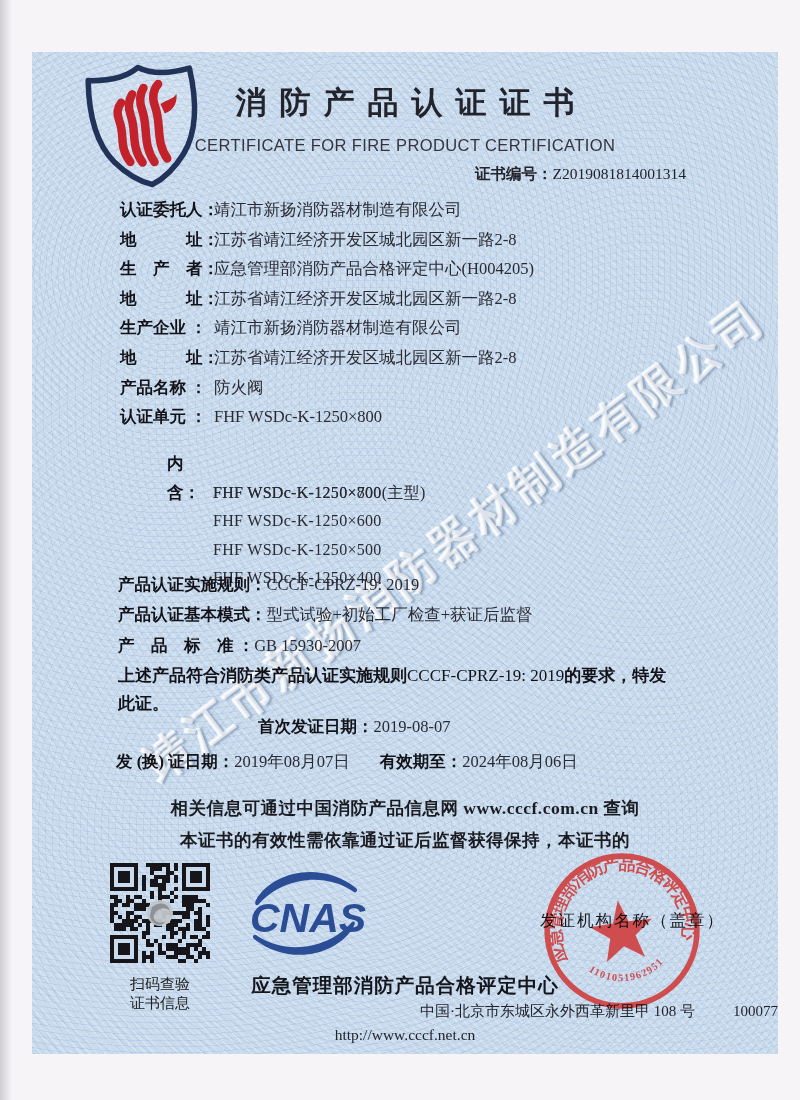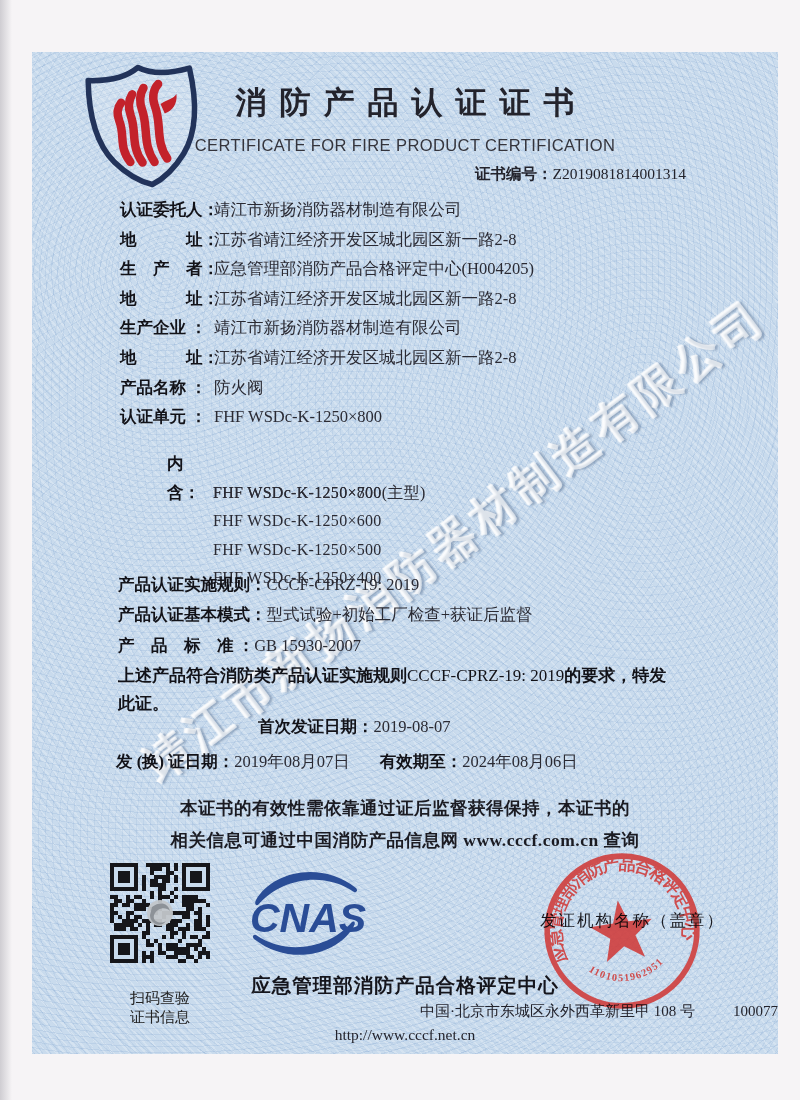--- a/index.html
+++ b/index.html
@@ -49,21 +49,21 @@
   .dates1{position:absolute;left:226px;top:664px;white-space:nowrap;}
   .dates2{position:absolute;left:84px;top:699px;white-space:nowrap;}
   .dlab{font-weight:700;font-size:16.5px;color:#121218;}
   .dval{font-size:16.5px;color:#2a2a33;}
   .gap{display:inline-block;width:26px;}
   
   .notice{position:absolute;left:0;top:740px;width:100%;text-align:center;}
   .notice div{font-size:17.5px;font-weight:600;color:#1b1b22;line-height:32px;letter-spacing:.5px;}
   
   .qr{position:absolute;left:76px;top:811px;width:104px;text-align:center;}
-  .qr-caption{margin-top:22px;font-size:15px;color:#222;line-height:19px;}
+  .qr-caption{margin-top:8px;font-size:15px;color:#222;line-height:19px;}
   .cnas-logo{position:absolute;left:210px;top:814px;}
   .cnas-info{position:absolute;left:352px;top:812px;font-size:15px;color:#222;line-height:20px;font-family:"Liberation Sans","DejaVu Sans",sans-serif;}
   .cnas-info .zh{font-family:"Liberation Serif","DejaVu Serif",serif;font-size:15.5px;}
   .stamp-label{position:absolute;left:508px;top:858px;font-size:16.5px;letter-spacing:2px;color:#1a1a20;z-index:3;white-space:nowrap;}
   .stamp{position:absolute;left:508px;top:797px;z-index:4;mix-blend-mode:multiply;}
   
   .footer-org{position:absolute;left:0;top:920px;width:100%;text-align:center;font-size:19.5px;font-weight:700;color:#15151c;letter-spacing:1px;}
   .footer-addr{position:absolute;left:0;top:950px;width:100%;text-align:right;font-size:15px;color:#23232c;}
   .footer-addr .pc{display:inline-block;margin-left:38px;}
   .footer-url{position:absolute;left:0;top:974px;width:100%;text-align:center;font-size:15.5px;color:#23232c;}
@@ -132,22 +132,22 @@
 
       <div class="dates1">
         <span class="dlab">首次发证日期：</span><span class="dval">2019-08-07</span>
       </div>
       <div class="dates2">
         <span class="dlab">发 (换) 证日期：</span><span class="dval">2019年08月07日</span><span class="gap"></span>
         <span class="dlab">有效期至：</span><span class="dval">2024年08月06日</span>
       </div>
 
       <div class="notice">
+        <div>相关信息可通过中国消防产品信息网 www.cccf.com.cn 查询</div>
         <div>本证书的有效性需依靠通过证后监督获得保持，本证书的</div>
-        <div>相关信息可通过中国消防产品信息网 www.cccf.com.cn 查询</div>
       </div>
 
       <div class="qr">
         <svg id="qr-svg" width="100" height="100" viewBox="0 0 100 100">
             <rect x="36" y="0" width="4" height="4" fill="#16161a"></rect>
             <rect x="40" y="0" width="4" height="4" fill="#16161a"></rect>
             <rect x="44" y="0" width="4" height="4" fill="#16161a"></rect>
             <rect x="48" y="0" width="4" height="4" fill="#16161a"></rect>
             <rect x="52" y="0" width="4" height="4" fill="#16161a"></rect>
             <rect x="56" y="0" width="4" height="4" fill="#16161a"></rect>

